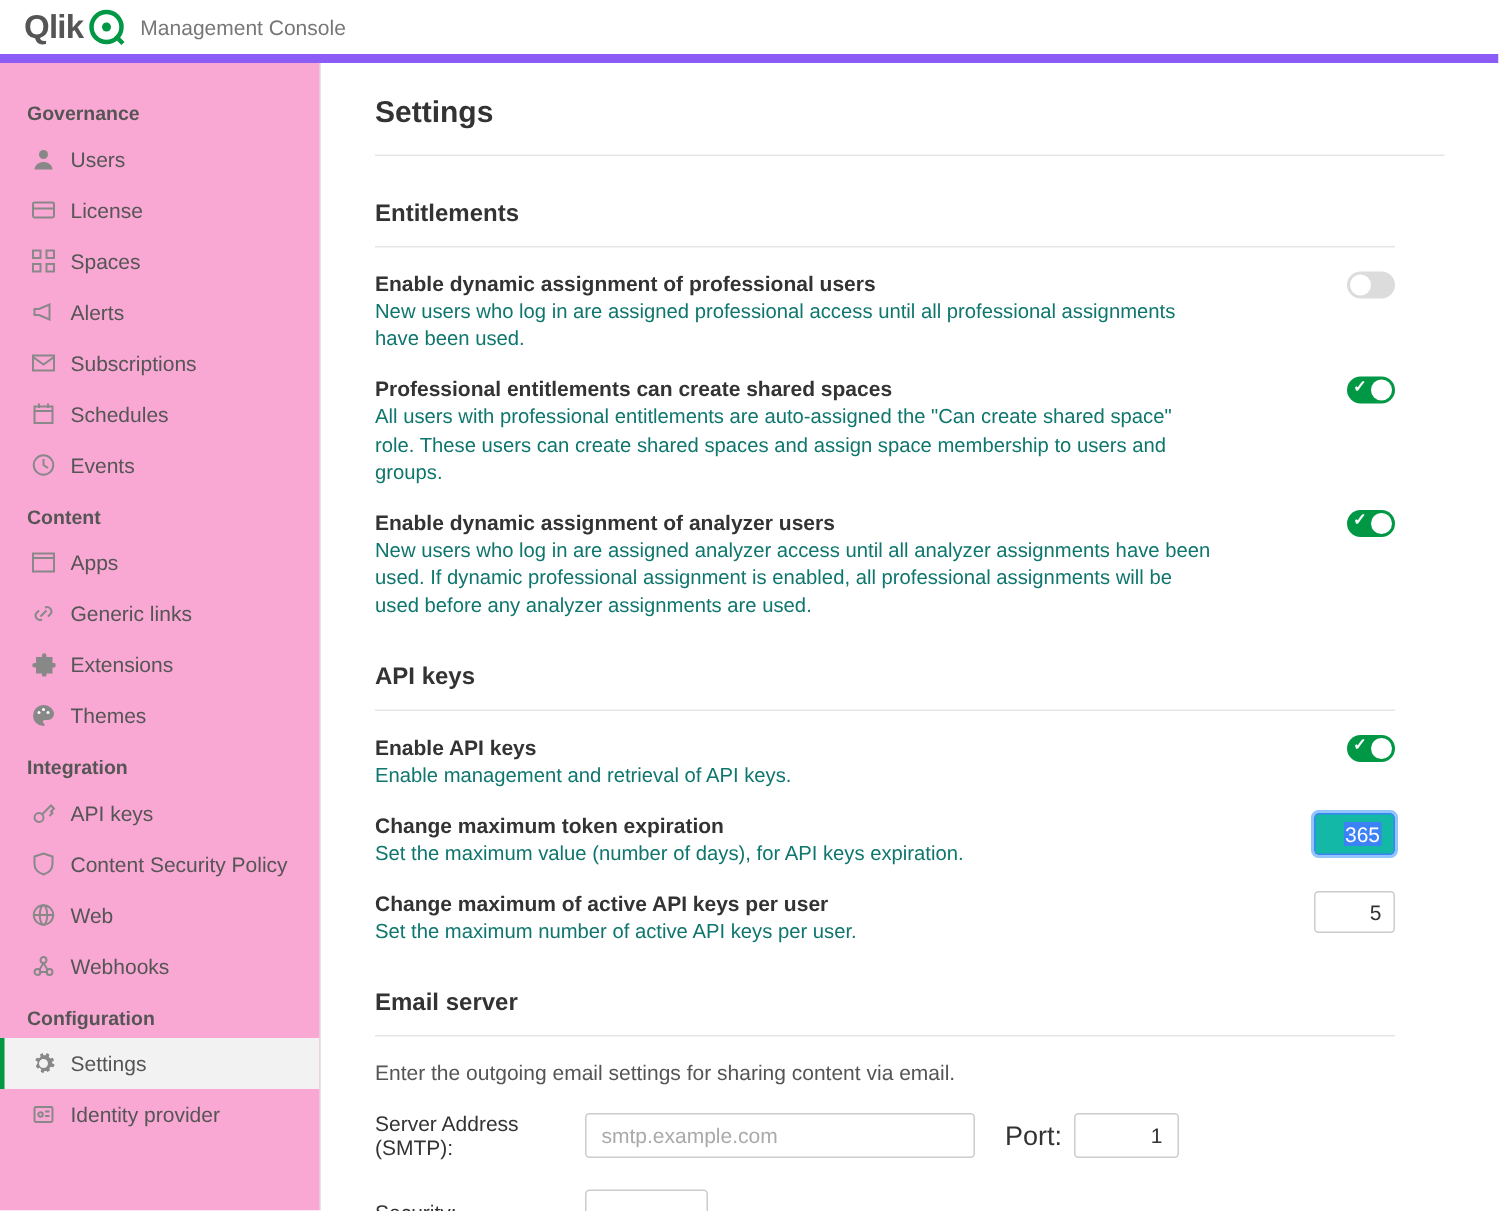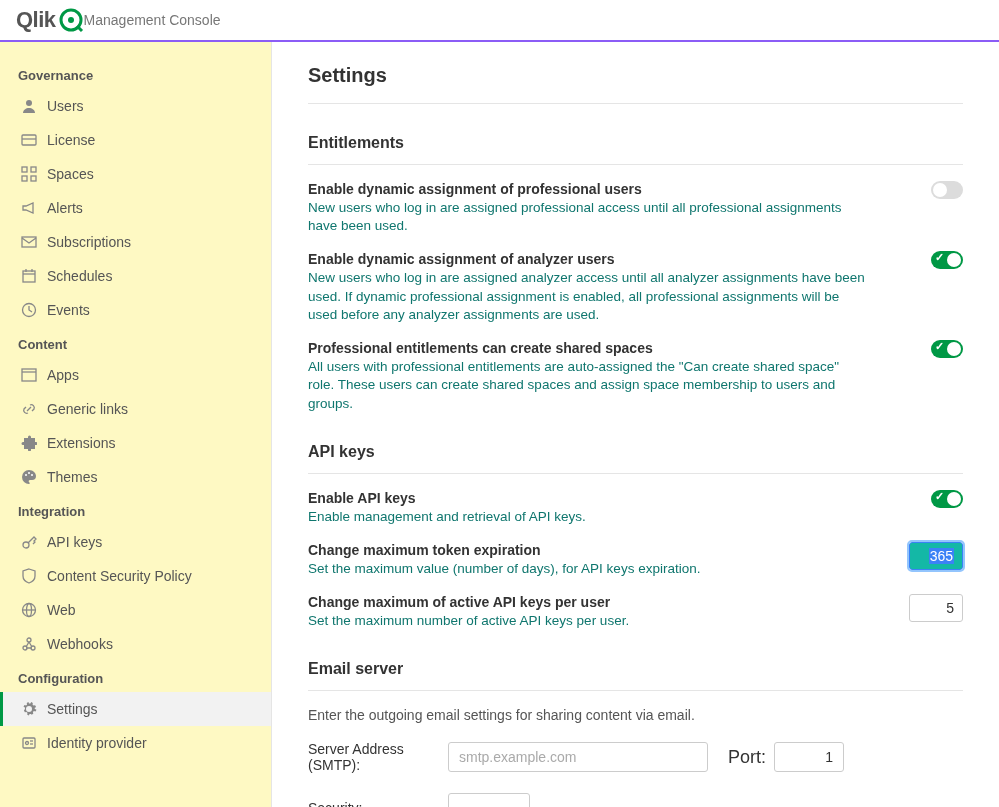--- a/index.html
+++ b/index.html
@@ -1,24 +1,24 @@
 <!DOCTYPE html>
 <html><head>
 <meta charset="utf-8">
 <style>
 * { box-sizing: border-box; margin: 0; padding: 0; }
 body { font-family: "Segoe UI", Arial, sans-serif; font-size: 14px; color: #333; background: #fff; width: 999px; height: 807px; overflow: hidden; }
-.header { display: flex; align-items: center; height: 42px; padding: 0 16px; border-bottom: 2px solid #8b5cf6; }
+.header { display: flex; align-items: center; height: 42px; padding: 0 16px; border-bottom: 6px solid #8b5cf6; }
 .logo { display: flex; align-items: center; }
 .logo-text { font-size: 22px; font-weight: 700; color: #555; letter-spacing: -0.5px; }
 .logo-circle { display:flex; align-items:center; justify-content:center; margin-left:2px; }
 .logo-circle svg { width:26px; height:26px; }
-.app-title { font-size: 14px; color: #777; }
+.app-title { font-size: 14px; color: #777; margin-left: 10px; }
 .layout { display: flex; height: calc(100% - 42px); }
-.sidebar { width: 272px; border-right: 1px solid #e5e5e5; padding-top: 16px; overflow-y: auto; background:#fef9c3; height: 100%; }
+.sidebar { width: 214px; border-right: 1px solid #e5e5e5; padding-top: 16px; overflow-y: auto; background:#f9a8d4; height: 100%; }
 .sidebar::-webkit-scrollbar { width: 10px; }
 .sidebar::-webkit-scrollbar-thumb { background: #ccc; border-radius: 4px; }
 .nav-section-title { font-size: 13px; font-weight: 600; color: #555; padding: 10px 18px 6px; }
 .nav-item { display: flex; align-items: center; padding: 9px 14px 9px 18px; color: #555; font-size: 14px; cursor: pointer; border-left: 3px solid transparent; }
 .nav-item.active { background: #f2f2f2; border-left-color: #009845; }
 .nav-icon { display: inline-flex; align-items:center; justify-content:center; width: 16px; height:16px; margin-right: 10px; color:#888; }
 .nav-icon svg { width:16px; height:16px; stroke:#888; fill:none; }
 .nav-icon svg.fill { fill:#888; stroke:none; }
 .content-scroll { flex: 1; overflow-y: auto; position: relative; }
 .content-scroll::-webkit-scrollbar { width: 10px; }
@@ -242,31 +242,31 @@
     <div class="setting-text">
       <div class="setting-name">Enable dynamic assignment of professional users</div>
       <div class="setting-desc">New users who log in are assigned professional access until all professional assignments have been used.</div>
     </div>
     <div class="toggle ">
                 <div class="knob"></div>
               </div>
             </div>
             <div class="setting-row">
     <div class="setting-text">
-      <div class="setting-name">Enable dynamic assignment of analyzer users</div>
-      <div class="setting-desc">New users who log in are assigned analyzer access until all analyzer assignments have been used. If dynamic professional assignment is enabled, all professional assignments will be used before any analyzer assignments are used.</div>
+      <div class="setting-name">Professional entitlements can create shared spaces</div>
+      <div class="setting-desc">All users with professional entitlements are auto-assigned the "Can create shared space" role. These users can create shared spaces and assign space membership to users and groups.</div>
     </div>
     <div class="toggle on">
                 <div class="knob"></div>
               </div>
             </div>
             <div class="setting-row">
     <div class="setting-text">
-      <div class="setting-name">Professional entitlements can create shared spaces</div>
-      <div class="setting-desc">All users with professional entitlements are auto-assigned the "Can create shared space" role. These users can create shared spaces and assign space membership to users and groups.</div>
+      <div class="setting-name">Enable dynamic assignment of analyzer users</div>
+      <div class="setting-desc">New users who log in are assigned analyzer access until all analyzer assignments have been used. If dynamic professional assignment is enabled, all professional assignments will be used before any analyzer assignments are used.</div>
     </div>
     <div class="toggle on">
                 <div class="knob"></div>
               </div>
             </div>
           </div>
       </div>
 
       <div class="settings-block">
         <div class="section-title">API keys</div>

